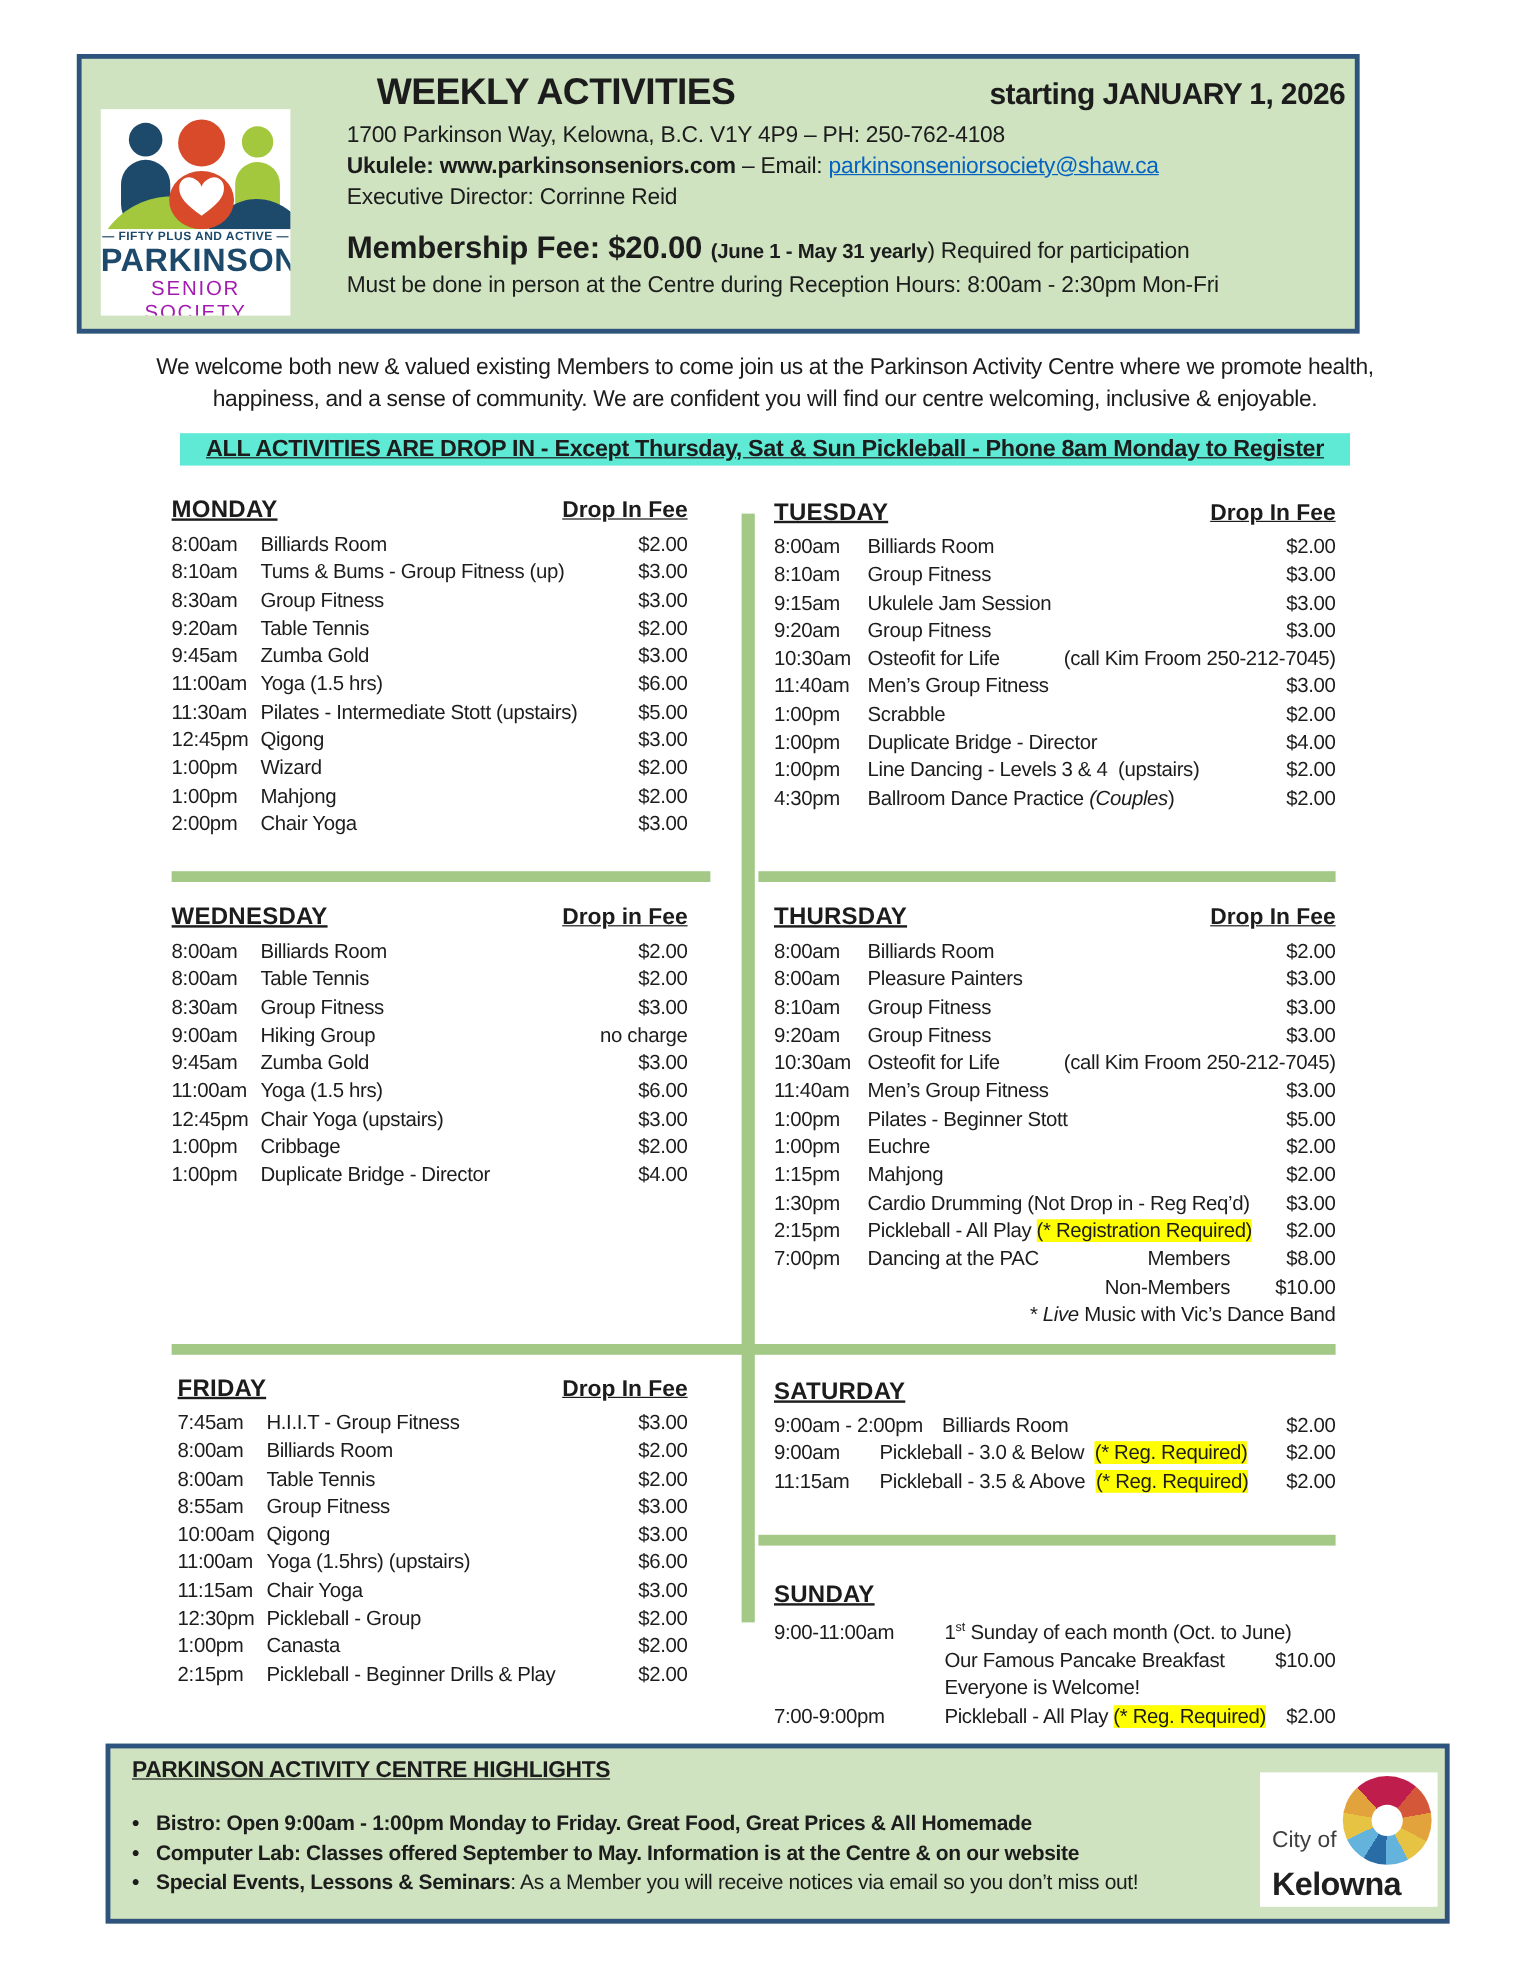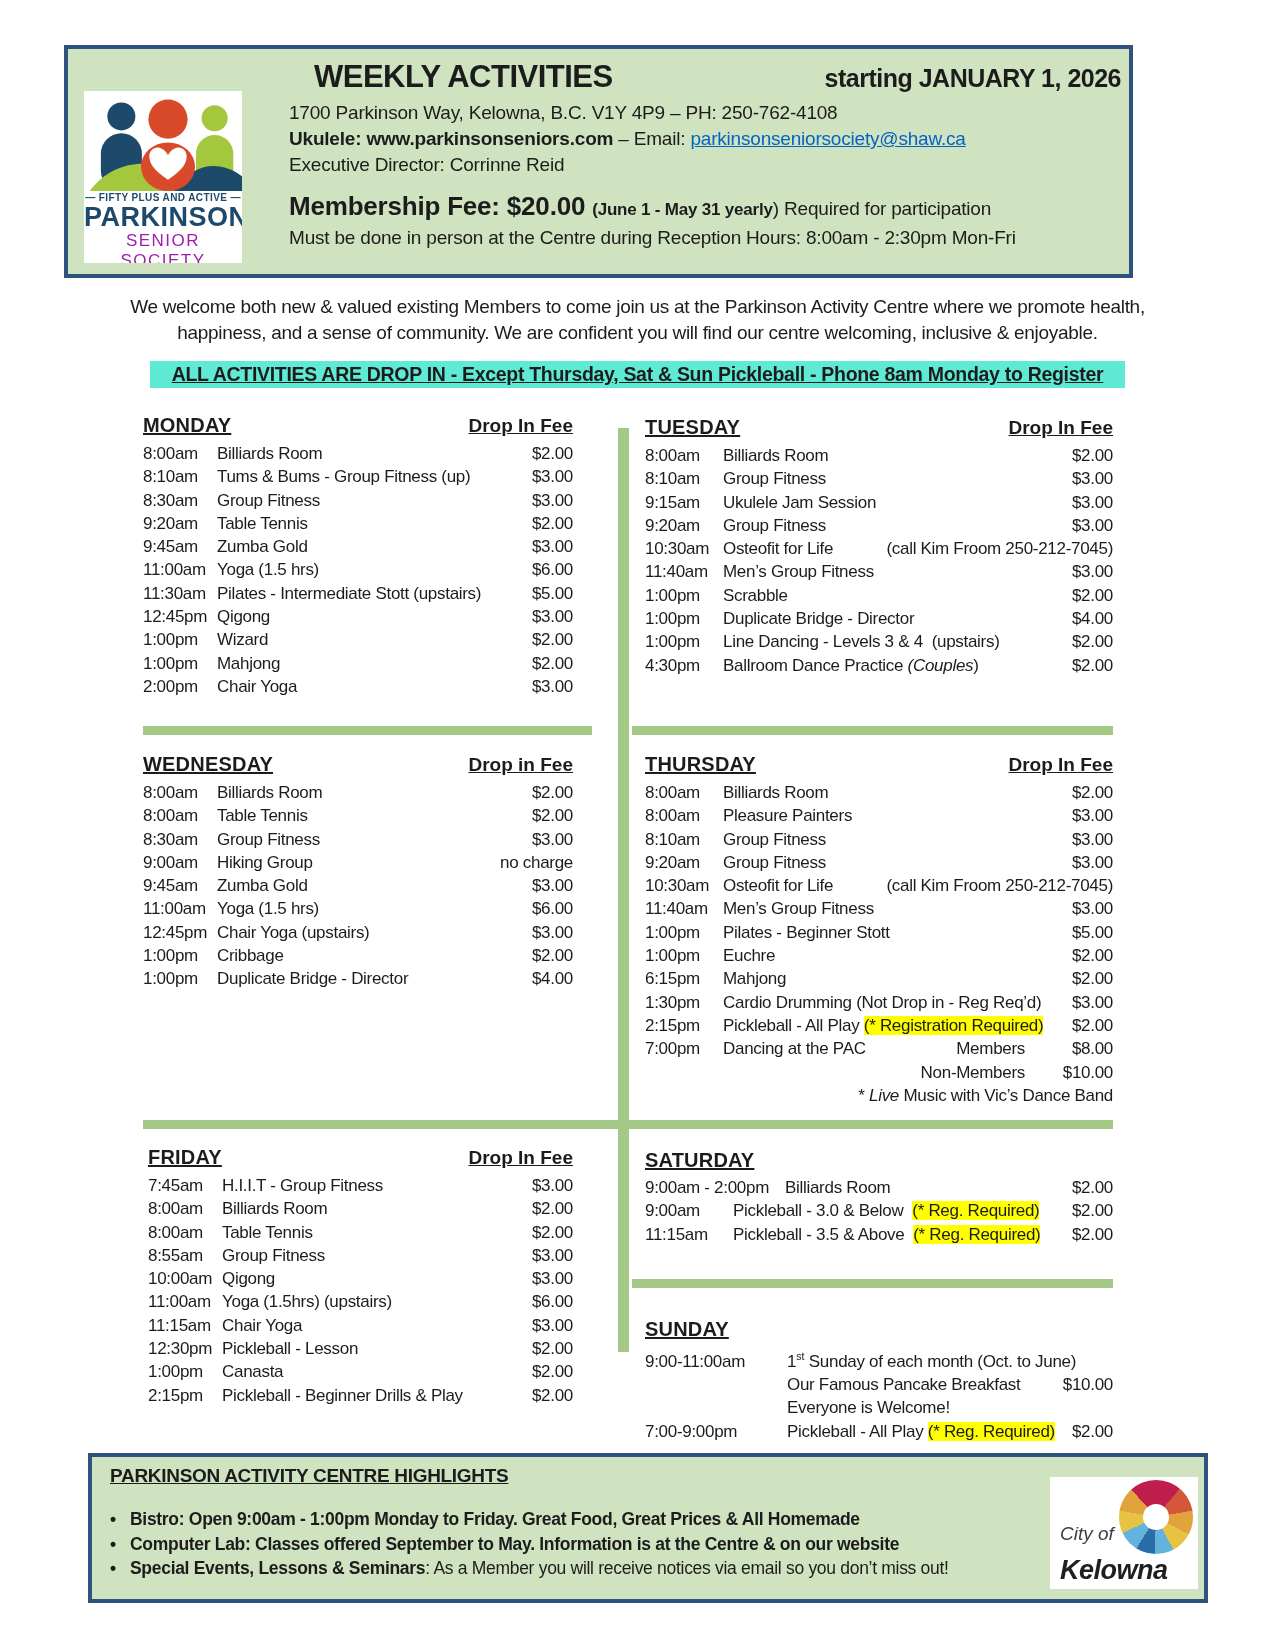--- a/index.html
+++ b/index.html
@@ -80,21 +80,21 @@
               background:#cfe3c0;border:4px solid #2e547e;box-sizing:border-box;}
   .footer-title{position:absolute;left:18px;top:8px;font-size:19px;font-weight:bold;
                 text-decoration:underline;letter-spacing:-.3px;}
   .bullets{position:absolute;left:18px;top:50px;width:920px;font-size:17.5px;line-height:24.5px;
            letter-spacing:-.3px;}
   .bullet{display:flex;}
   .bullet::before{content:"•";flex:0 0 20px;font-weight:bold;}
   .bullet .bb{font-weight:bold;white-space:pre;}
   .bullet .br{white-space:pre;}
 
-  .kelowna-box{position:absolute;left:958px;top:20px;width:148px;height:112px;background:#ffffff;font-style:italic;}
+  .kelowna-box{position:absolute;left:958px;top:20px;width:148px;height:112px;background:#ffffff;}
   .mandala{position:absolute;right:5px;top:3px;width:74px;height:74px;border-radius:50%;
     background:conic-gradient(#bf1d4c 0 40deg,#d4573a 40deg 80deg,#e2a33c 80deg 118deg,
       #e6c343 118deg 152deg,#63b3dc 152deg 182deg,#2a6da6 182deg 212deg,#63b3dc 212deg 244deg,
       #e6c343 244deg 280deg,#e2a33c 280deg 318deg,#bf1d4c 318deg 360deg);}
   .mandala::after{content:"";position:absolute;left:24px;top:24px;width:26px;height:26px;
     border-radius:50%;background:#ffffff;}
   .cityof{position:absolute;left:10px;top:46px;font-size:19px;color:#3f3f3f;}
   .kelowna{position:absolute;left:10px;bottom:3px;font-size:27px;font-weight:bold;color:#1f1f1f;
            letter-spacing:-.5px;}
 </style>
@@ -207,40 +207,40 @@
         <span class="fee-head">Drop In Fee</span>
       </div>
       <div class="srow"><span class="time">8:00am</span><span class="act"><span>Billiards Room</span></span><span class="fee">$2.00</span></div>
       <div class="srow"><span class="time">8:00am</span><span class="act"><span>Pleasure Painters</span></span><span class="fee">$3.00</span></div>
       <div class="srow"><span class="time">8:10am</span><span class="act"><span>Group Fitness</span></span><span class="fee">$3.00</span></div>
       <div class="srow"><span class="time">9:20am</span><span class="act"><span>Group Fitness</span></span><span class="fee">$3.00</span></div>
       <div class="srow"><span class="time">10:30am</span><span class="act"><span>Osteofit for Life</span></span><span class="note">(call Kim Froom 250-212-7045)</span></div>
       <div class="srow"><span class="time">11:40am</span><span class="act"><span>Men’s Group Fitness</span></span><span class="fee">$3.00</span></div>
       <div class="srow"><span class="time">1:00pm</span><span class="act"><span>Pilates - Beginner Stott</span></span><span class="fee">$5.00</span></div>
       <div class="srow"><span class="time">1:00pm</span><span class="act"><span>Euchre</span></span><span class="fee">$2.00</span></div>
-      <div class="srow"><span class="time">6:15pm</span><span class="act"><span>Mahjong</span></span><span class="fee">$2.00</span></div>
+      <div class="srow"><span class="time">1:15pm</span><span class="act"><span>Mahjong</span></span><span class="fee">$2.00</span></div>
       <div class="srow"><span class="time">1:30pm</span><span class="act"><span>Cardio Drumming (Not Drop in - Reg Req’d)</span></span><span class="fee">$3.00</span></div>
       <div class="srow"><span class="time">2:15pm</span><span class="act"><span>Pickleball - All Play </span><span class="hl">(* Registration Required)</span></span><span class="fee">$2.00</span></div>
       <div class="srow"><span class="time">7:00pm</span><span class="act"><span>Dancing at the PAC</span></span><span class="mid">Members</span><span class="fee">$8.00</span></div>
       <div class="srow"><span class="time"></span><span class="act"></span><span class="mid">Non-Members</span><span class="fee">$10.00</span></div>
       <div class="srow right"><span>* </span><span class="it">Live</span><span> Music with Vic’s Dance Band</span></div>
     </div>
   <div class="day col-left" id="day-friday">
       <div class="day-head">
         <span class="day-name">FRIDAY</span>
         <span class="fee-head">Drop In Fee</span>
       </div>
       <div class="srow"><span class="time">7:45am</span><span class="act"><span>H.I.I.T - Group Fitness</span></span><span class="fee">$3.00</span></div>
       <div class="srow"><span class="time">8:00am</span><span class="act"><span>Billiards Room</span></span><span class="fee">$2.00</span></div>
       <div class="srow"><span class="time">8:00am</span><span class="act"><span>Table Tennis</span></span><span class="fee">$2.00</span></div>
       <div class="srow"><span class="time">8:55am</span><span class="act"><span>Group Fitness</span></span><span class="fee">$3.00</span></div>
       <div class="srow"><span class="time">10:00am</span><span class="act"><span>Qigong</span></span><span class="fee">$3.00</span></div>
       <div class="srow"><span class="time">11:00am</span><span class="act"><span>Yoga (1.5hrs) (upstairs)</span></span><span class="fee">$6.00</span></div>
       <div class="srow"><span class="time">11:15am</span><span class="act"><span>Chair Yoga</span></span><span class="fee">$3.00</span></div>
-      <div class="srow"><span class="time">12:30pm</span><span class="act"><span>Pickleball - Lesson</span></span><span class="fee">$2.00</span></div>
+      <div class="srow"><span class="time">12:30pm</span><span class="act"><span>Pickleball - Group</span></span><span class="fee">$2.00</span></div>
       <div class="srow"><span class="time">1:00pm</span><span class="act"><span>Canasta</span></span><span class="fee">$2.00</span></div>
       <div class="srow"><span class="time">2:15pm</span><span class="act"><span>Pickleball - Beginner Drills &amp; Play</span></span><span class="fee">$2.00</span></div>
     </div>
   <div class="day col-right" id="day-saturday">
       <div class="day-head">
         <span class="day-name">SATURDAY</span>
       </div>
       <div class="srow"><span class="time">9:00am - 2:00pm</span><span class="act"><span>Billiards Room</span></span><span class="fee">$2.00</span></div>
       <div class="srow"><span class="time">9:00am</span><span class="act"><span>Pickleball - 3.0 &amp; Below  </span><span class="hl">(* Reg. Required)</span></span><span class="fee">$2.00</span></div>
       <div class="srow"><span class="time">11:15am</span><span class="act"><span>Pickleball - 3.5 &amp; Above  </span><span class="hl">(* Reg. Required)</span></span><span class="fee">$2.00</span></div>

